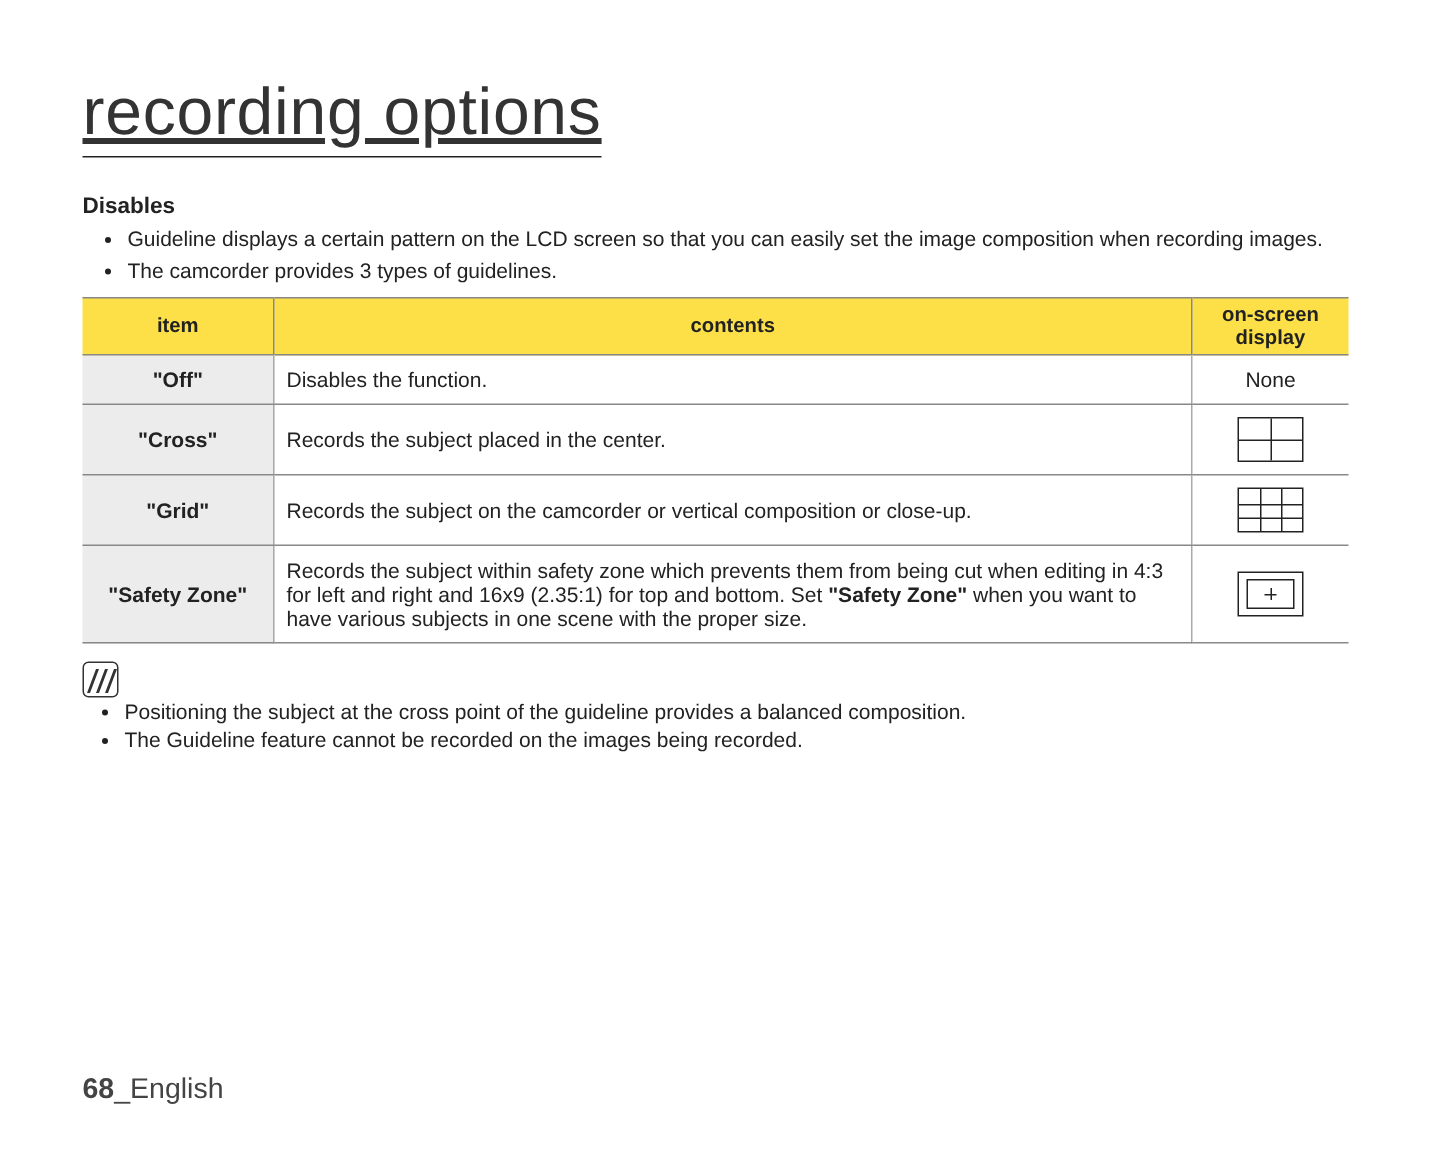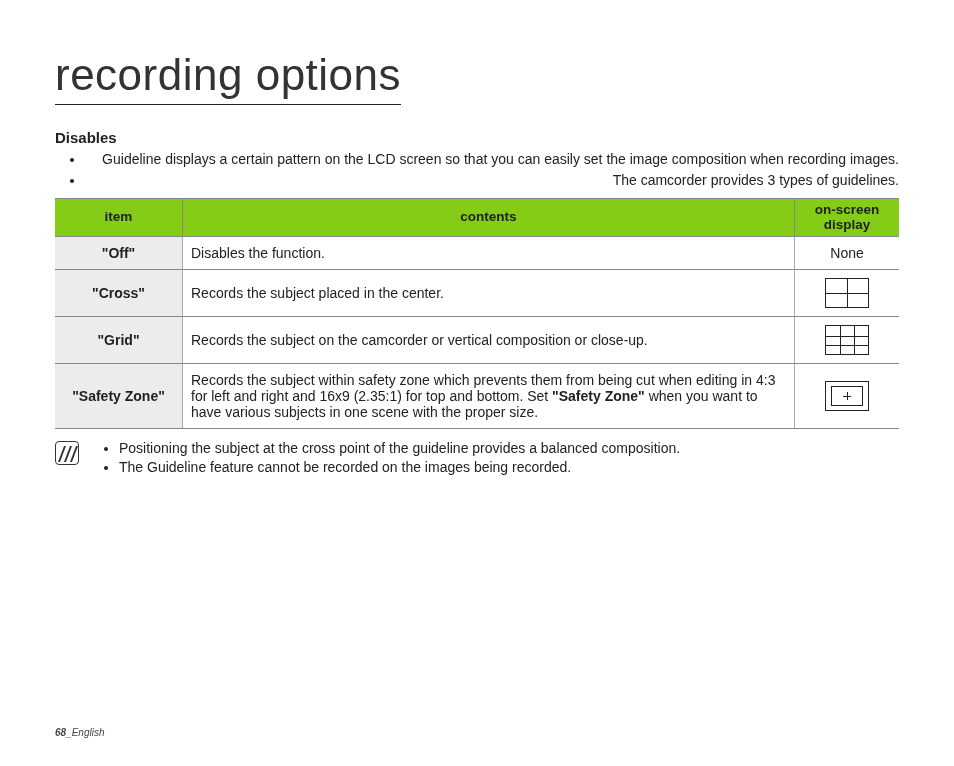--- a/index.html
+++ b/index.html
@@ -18,44 +18,44 @@
   }
   .title {
     font-size: 44px;
     font-weight: 300;
     letter-spacing: 0.5px;
     color: #333;
     border-bottom: 1.5px solid #222;
     display: inline-block;
     padding-bottom: 4px;
     margin-bottom: 24px;
+    text-decoration: underline;
   }
   .section-heading {
     font-weight: 700;
     font-size: 15px;
     margin-bottom: 4px;
   }
   ul.intro {
     margin: 0 0 8px 0;
     padding-left: 30px;
     font-size: 14px;
     line-height: 1.35;
-    text-align: right;
   }
   ul.intro li {
     margin-bottom: 2px;
   }
   table.opts {
     width: 100%;
     border-collapse: collapse;
     font-size: 14px;
     margin-top: 6px;
   }
   table.opts th {
-    background: #84cc16;
+    background: #fde047;
     font-weight: 700;
     padding: 4px 6px;
     border: 1px solid #888;
     border-left: none;
     border-right: none;
     text-align: center;
     font-size: 13.5px;
     line-height: 1.1;
   }
   table.opts th:first-child { border-left: none; }
@@ -80,20 +80,21 @@
     text-align: center;
     vertical-align: middle;
     margin-top: 29px;
   }
   table.opts th + th { border-left: 1px solid #888; margin-top: 43px; }
 
   .note-box {
     display: flex;
     align-items: flex-start;
     margin-top: 10px;
+    flex-direction: column;
   }
   .note-icon {
     width: 22px;
     height: 22px;
     border: 1.5px solid #333;
     border-radius: 4px;
     margin-right: 12px;
     margin-top: 2px;
     flex-shrink: 0;
     position: relative;
@@ -103,23 +104,22 @@
   ul.notes {
     margin: 0;
     padding-left: 28px;
     font-size: 14px;
     line-height: 1.35;
   }
   .page-num {
     position: absolute;
     left: 55px;
     bottom: 28px;
-    font-size: 10px;
+    font-size: 19px;
     color: #444;
-    font-style: italic;
   }
   .page-num b { font-weight: 700; }
 
   
   .mini {
     width: 44px;
     height: 30px;
     border: 1px solid #222;
     margin: 0 auto;
     position: relative;

